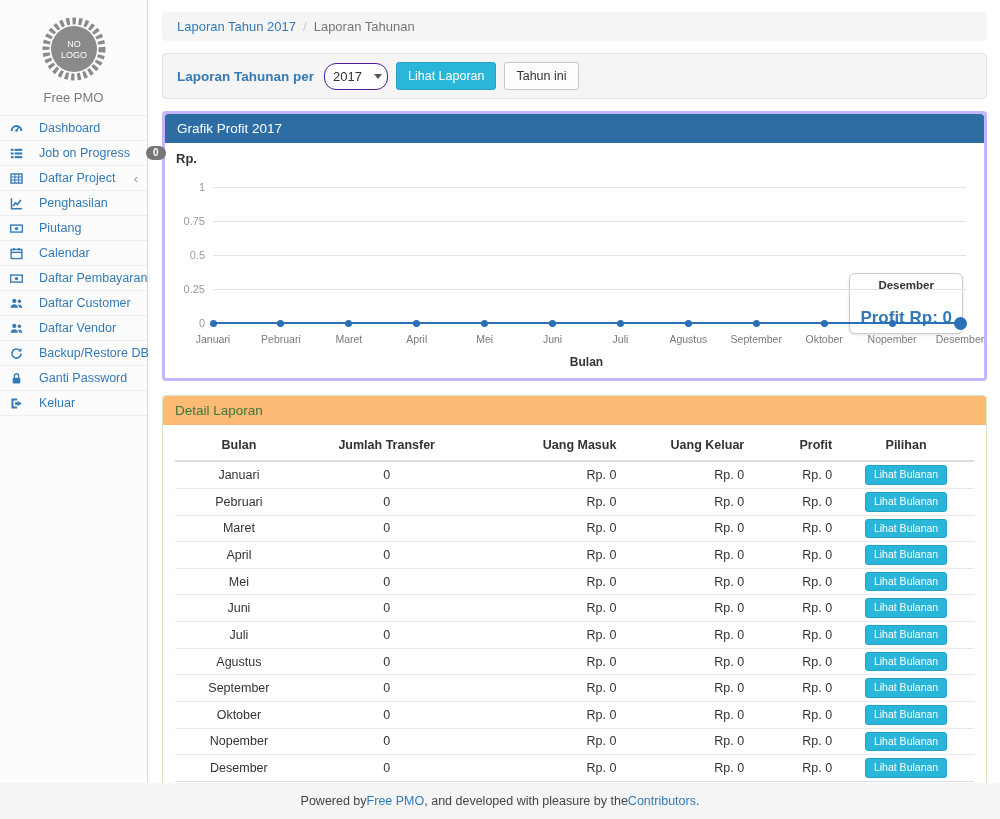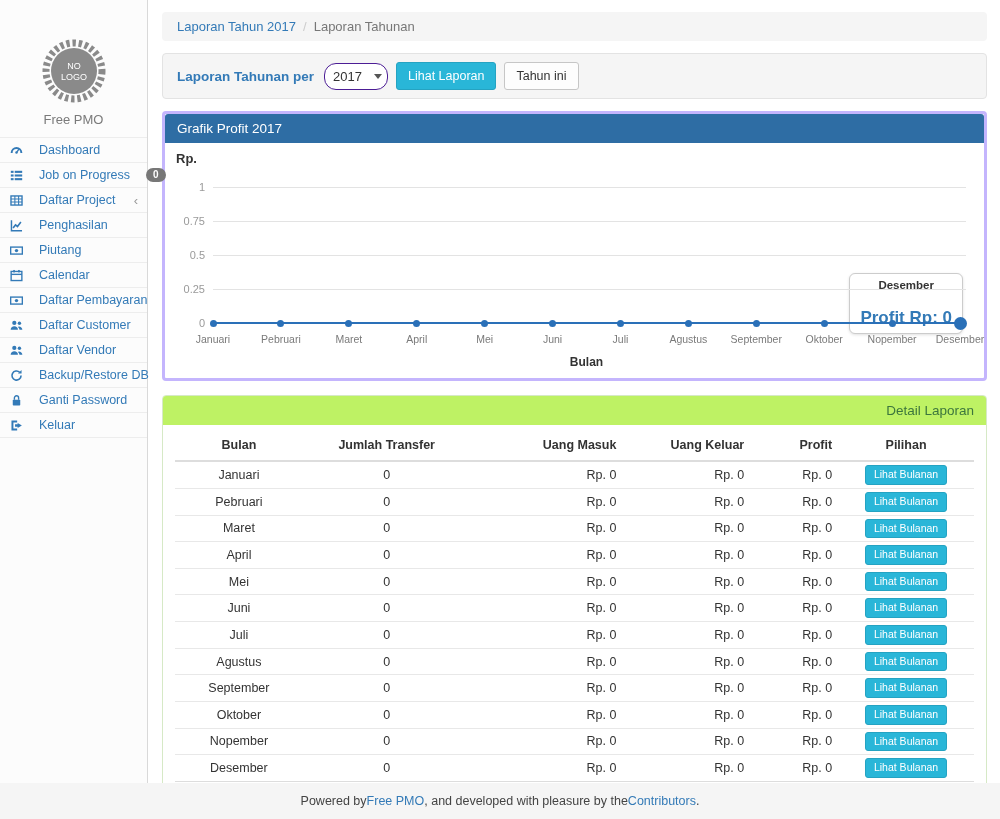--- a/index.html
+++ b/index.html
@@ -2,21 +2,21 @@
 <html><head>
 <meta charset="utf-8">
 <style>
   * { box-sizing: border-box; margin: 0; padding: 0; }
   html,body { width:1000px; height:819px; overflow:hidden;
     font-family:"Liberation Sans","DejaVu Sans",sans-serif; font-size:13px; color:#333; background:#fff; }
 
   
   .sidebar { position:absolute; left:0; top:0; width:148px; height:783px;
     background:#fcfcfc; border-right:1px solid #d9d9d9; }
-  .logo-area { text-align:center; padding:16px 0 10px;margin-top:22px; }
+  .logo-area { text-align:center; padding:16px 0 10px; }
   .brand { color:#7a7a7a; font-size:13px; margin-top:5px; }
   .menu { list-style:none; }
   .menu li { display:flex; align-items:center; gap:16px; padding:5px 9px;
     border-top:1px solid #ededed; color:#337ab7; font-size:12.5px; cursor:pointer; white-space:nowrap; }
   .menu li:last-child { border-bottom:1px solid #ededed; }
   .mi { display:inline-flex; width:14px; justify-content:center; flex:none; }
   .mi svg { display:block; }
   .badge { margin-left:auto; background:#777; color:#fff; font-size:10px; font-weight:bold;
     padding:2px 7px; border-radius:9px; line-height:1; }
   .chevron { margin-left:auto; color:#999; font-size:13px; line-height:1; }
@@ -40,22 +40,22 @@
     cursor:pointer; line-height:1.3; border:1px solid transparent; font-family:inherit; }
   .btn-info { background:#29b6d8; border-color:#25a3c2; color:#fff; }
   .btn-default { background:#fdfdfd; border-color:#c6c6c6; color:#333; }
 
   
   .panel { border-radius:4px; background:#fff; }
   .panel-primary { margin-top:12px; border:3px solid #c4b5fd; }
   .panel-primary > .panel-heading { background:#2e6da4; color:#fff; padding:7px 12px;
     font-size:13.5px; border-radius:3px 3px 0 0; }
   .panel-success { margin-top:14px; border:1px solid #d6e9c6; }
-  .panel-success > .panel-heading { background:#bef264; color:#3c763d; padding:7px 12px;
-    font-size:13.5px; border-radius:3px 3px 0 0;text-align:right; }
+  .panel-success > .panel-heading { background:#fdba74; color:#3c763d; padding:7px 12px;
+    font-size:13.5px; border-radius:3px 3px 0 0; }
 
   
   .chart-body { position:relative; height:235px; }
   .y-title { position:absolute; left:11px; top:8px; font-weight:bold; font-size:13px; color:#333; }
   .tick-label { position:absolute; left:0; width:40px; text-align:right; font-size:11px;
     color:#9a9a9a; line-height:14px; }
   .grid-line { position:absolute; height:1px; background:#e3e3e3; }
   .zero-line { position:absolute; height:2px; background:#2a70b8; }
   .dot { position:absolute; width:7px; height:7px; border-radius:50%; background:#2a70b8; }
   .dot.big { width:13px; height:13px; }

